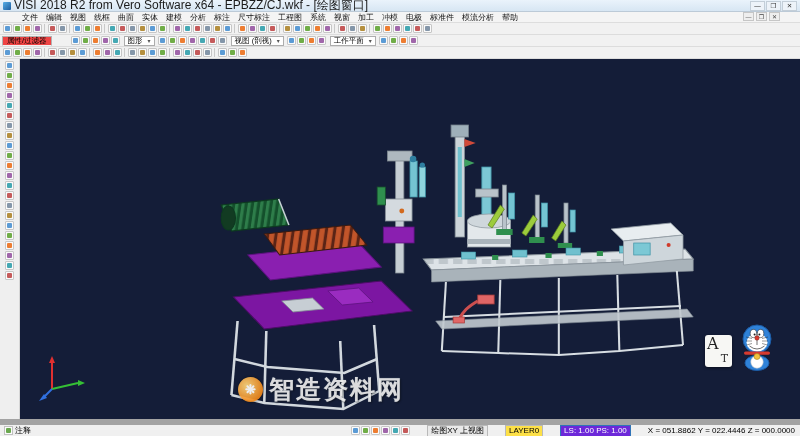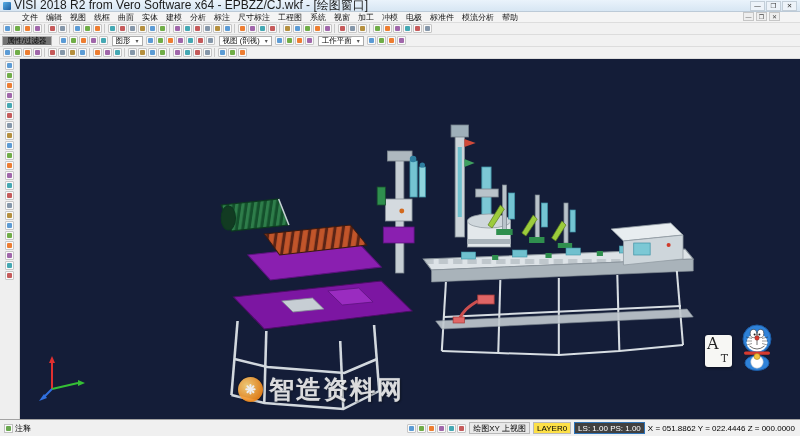--- a/index.html
+++ b/index.html
@@ -19,21 +19,21 @@
 .menu-item{padding:0 4px;font-size:8px;color:#111;white-space:nowrap;cursor:default}
 .child-btns{display:flex;gap:2px;flex:none;padding-right:2px}
 .child-btn{width:11px;height:9px;font-size:6px;color:#444;border:1px solid #c6c6c6;background:#eee;display:flex;align-items:center;justify-content:center}
 
 
 .tbrow{height:12px;display:flex;align-items:center;padding:0 2px;background:#f1f1f1;border-bottom:1px solid #dcdcdc;overflow:hidden}
 .iconstrip{display:flex;align-items:center;flex-wrap:nowrap}
 .tbicon{width:9px;height:9px;border:1px solid #c6c6c6;background:#fafafa;display:inline-flex;align-items:center;justify-content:center;margin:0 .5px;flex:none;border-radius:1px}
 .tbicon i{display:block;width:5px;height:5px;border-radius:1px}
 .tbsep{width:1px;height:9px;background:#c9c9c9;margin:0 2px;flex:none}
-.tbtab{height:10px;border:1px solid #b2b2b2;border-bottom-color:#f1f1f1;background:#737373;font-size:7.5px;padding:0 4px;display:flex;align-items:center;margin-right:7px;flex:none}
+.tbtab{height:10px;border:1px solid #b2b2b2;border-bottom-color:#f1f1f1;background:#ef4444;font-size:7.5px;padding:0 4px;display:flex;align-items:center;margin-right:19px;flex:none}
 .tbcombo{height:10px;border:1px solid #adadad;background:#ffffff;display:flex;align-items:center;font-size:7.5px;padding:0 3px;margin:0 3px;gap:5px;flex:none}
 .tbcombo::after{content:"▾";font-size:6px;color:#555}
 
 
 .main{display:flex;height:360px}
 .lefttb{width:20px;background:#efefef;border-right:1px solid #d6d6d6;display:flex;flex-direction:column;align-items:center;padding-top:2px;gap:1px;flex:none}
 .viewport{flex:1;position:relative;background:#141d38;overflow:hidden}
 .viewport svg.machine{position:absolute;left:0;top:0;width:100%;height:100%}
 
 
@@ -44,25 +44,25 @@
 
 .at-badge{position:absolute;right:68px;bottom:52px;width:27px;height:32px;background:#f7f7f4;border-radius:3px;box-shadow:0 1px 3px rgba(0,0,0,.5);padding:2px}
 .at-a{font-family:"DejaVu Serif",serif;font-size:16px;line-height:14px;color:#222;display:block}
 .at-t{font-family:"DejaVu Serif",serif;font-size:11px;color:#333;position:absolute;right:4px;bottom:2px}
 .mascot{position:absolute;right:22px;bottom:48px;width:42px;height:48px}
 
 
 .triad{position:absolute;left:18px;bottom:18px;width:60px;height:50px}
 
 
-.statusbar{height:17px;background:#f0f0f0;border-top:1px solid #a3a3a3;display:flex;align-items:center;padding:0 3px;gap:3px;font-size:8px}
+.statusbar{height:17px;background:#f0f0f0;border-top:6px solid #a3a3a3;display:flex;align-items:center;padding:0 3px;gap:17px;font-size:8px}
 .sb-left{display:flex;align-items:center;gap:2px}
 .sb-spacer{flex:1}
 .chip{border:1px solid #b9b9b9;background:#e9e9e9;padding:0 3px;height:12px;display:flex;align-items:center;white-space:nowrap}
-.chip.blue{background:#404040;color:#fff;border-color:#2f74b8}
+.chip.blue{background:#6d28d9;color:#fff;border-color:#2f74b8}
 .chip.dark{background:#fde047}
 .coords{font-family:Liberation Sans, sans-serif;font-size:8px;color:#000;white-space:nowrap;padding-right:2px}
 .sb-icon{width:9px;height:9px;border:1px solid #c0c0c0;background:#fbfbfb;display:inline-flex;align-items:center;justify-content:center;margin:0 .5px}
 .sb-icon i{width:5px;height:5px;display:block;border-radius:1px}
 </style>
 </head>
 <body>
 
 <div class="titlebar">
   <span class="title-icon"></span>

